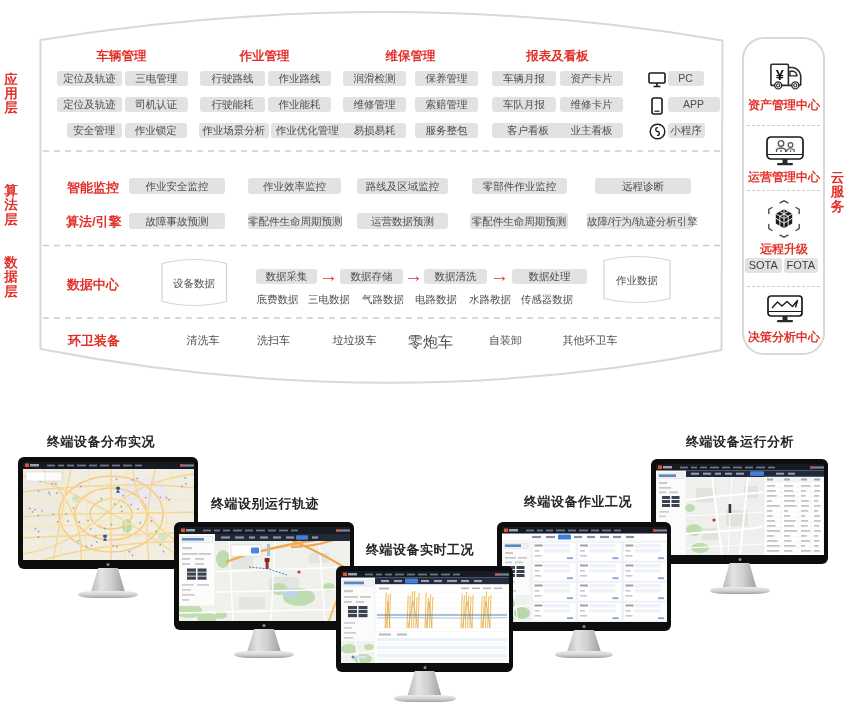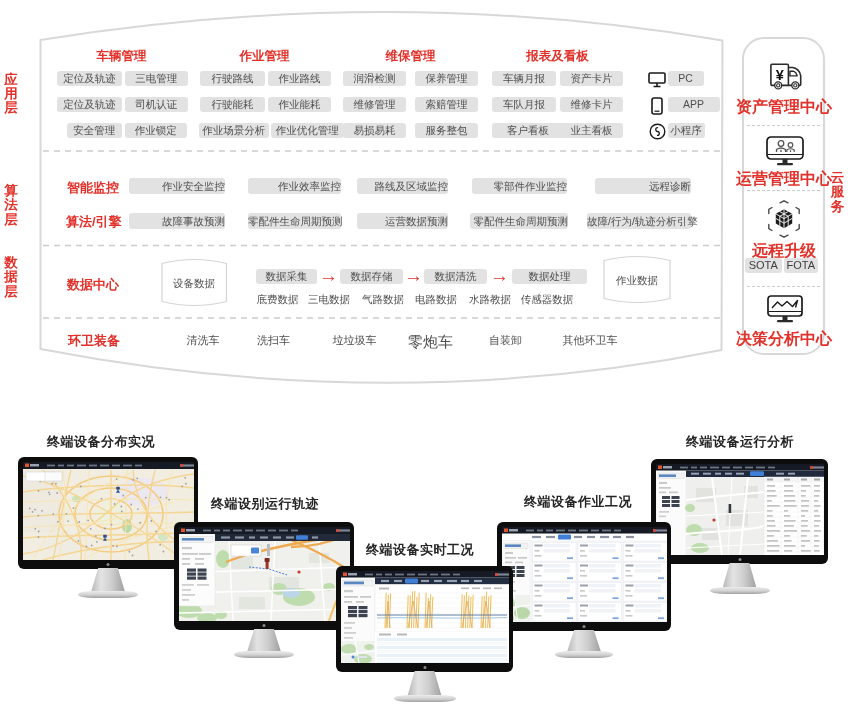--- a/index.html
+++ b/index.html
@@ -2,29 +2,29 @@
 <html lang="zh"><head>
 <meta charset="utf-8">
 <title>platform</title>
 <style>
 html,body{margin:0;padding:0;background:#fff;}
 #page{position:relative;width:851px;height:715px;background:#fff;overflow:hidden;
   font-family:"Liberation Sans",sans-serif;}
 .pill{position:absolute;background:#e2e2e2;border-radius:3px;color:#4f4f51;
   font-size:10.5px;text-align:center;height:15px;line-height:15.5px;white-space:nowrap;}
 .pill2{position:absolute;background:#e2e2e2;border-radius:3px;color:#4f4f51;
-  font-size:10.5px;text-align:right;height:16px;line-height:16.5px;white-space:nowrap;}
+  font-size:10.5px;text-align:center;height:16px;line-height:16.5px;white-space:nowrap;}
 .hdr{position:absolute;color:#e2312a;font-weight:bold;font-size:12.5px;white-space:nowrap;
   transform:translateX(-50%);}
 .rlabel{position:absolute;color:#e2312a;font-weight:bold;font-size:13px;white-space:nowrap;}
 .vlabel{position:absolute;color:#e2312a;font-weight:bold;font-size:13.5px;width:17px;
   line-height:14.4px;text-align:center;}
 .sm{position:absolute;color:#4f4f51;font-size:10.5px;white-space:nowrap;transform:translateX(-50%);}
 .arrow{position:absolute;color:#e2312a;font-size:19px;transform:translate(-50%,-54%);}
-.ptext{position:absolute;color:#e2312a;font-weight:bold;font-size:16px;white-space:nowrap;
+.ptext{position:absolute;color:#e2312a;font-weight:bold;font-size:12px;white-space:nowrap;
   transform:translateX(-50%);font-family:Liberation Mono, monospace;}
 .mlabel{position:absolute;color:#252525;font-weight:bold;font-size:13px;white-space:nowrap;
   transform:translateX(-50%);letter-spacing:0.5px;}
 .bezel{position:absolute;background:#0d0d0d;border-radius:6px;}
 .screen{position:absolute;left:4.5px;top:4.5px;right:4.5px;bottom:9px;overflow:hidden;background:#f4f4f4;}
 .dot{position:absolute;width:3px;height:3px;border-radius:50%;background:#8a8a8a;left:50%;bottom:3px;transform:translateX(-50%);}
 .neck{position:absolute;background:linear-gradient(90deg,#b9b9b9,#e3e3e3 30%,#cfcfcf 60%,#9f9f9f);}
 .base{position:absolute;background:linear-gradient(180deg,#ececec 0%,#d2d2d2 55%,#a0a0a0 100%);border-radius:50%/95%;}
 </style>
 </head>

